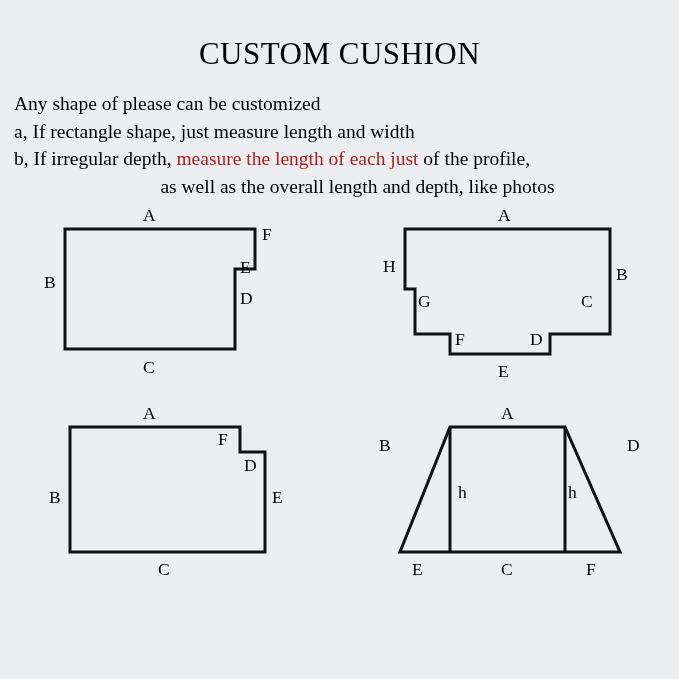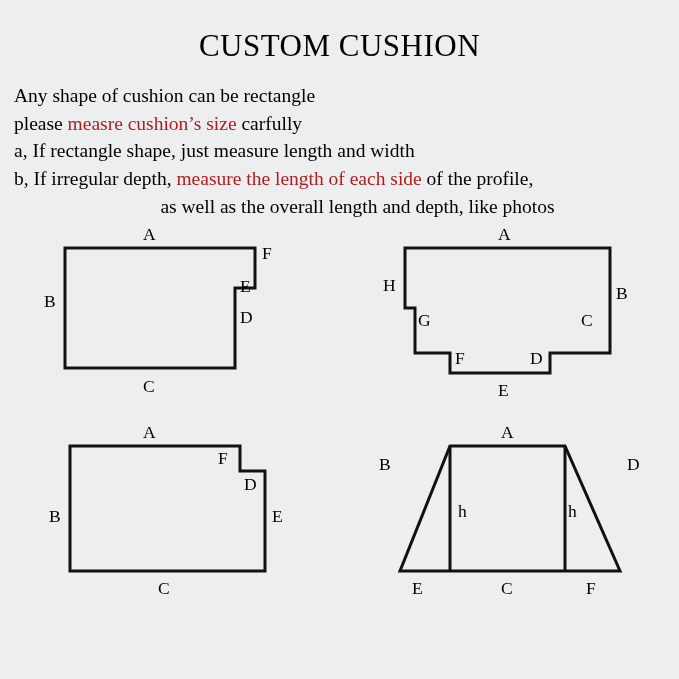--- a/index.html
+++ b/index.html
@@ -17,21 +17,21 @@
   .page {
     position: relative;
     width: 679px;
     height: 679px;
     background: #eceef0;
   }
   .title {
     text-align: center;
     font-size: 31px;
     letter-spacing: 0.5px;
-    margin-top: 28px;
+    margin-top: 36px;
     font-family: "Liberation Serif", serif;
   }
   .intro {
     margin: 18px 0 0 14px;
     font-size: 19.5px;
     line-height: 1.42;
   }
   .intro .red {
     color: #b01d1d;
   }
@@ -62,24 +62,23 @@
   }
 </style>
 </head>
 <body>
 
 <div class="page">
 
   <div class="title">CUSTOM CUSHION</div>
 
   <div class="intro">
-    <div>Any shape of cushion can be rectangle</div>
-    <div><span>please </span><span class="red">measre cushion’s size</span><span> carfully</span></div>
+    <div>Any shape of please can be customized</div>
     <div>a, If rectangle shape, just measure length and width</div>
-    <div><span>b, If irregular depth, </span><span class="red">measure the length of each side</span><span> of the profile,</span></div>
+    <div><span>b, If irregular depth, </span><span class="red">measure the length of each just</span><span> of the profile,</span></div>
     <div class="indent">as well as the overall length and depth, like photos</div>
   </div>
 
   <div class="diagrams">
 
     <div class="diagram" style="left:40px; top:0px; width:280px; height:190px;">
       <svg width="280" height="190" viewBox="0 0 280 190">
         <polygon points="25,20 215,20 215,60 195,60 195,140 25,140" fill="none" stroke="#111" stroke-width="3"></polygon>
       </svg>
       <span class="lbl" style="left:103px; top:-4px;">A</span>

